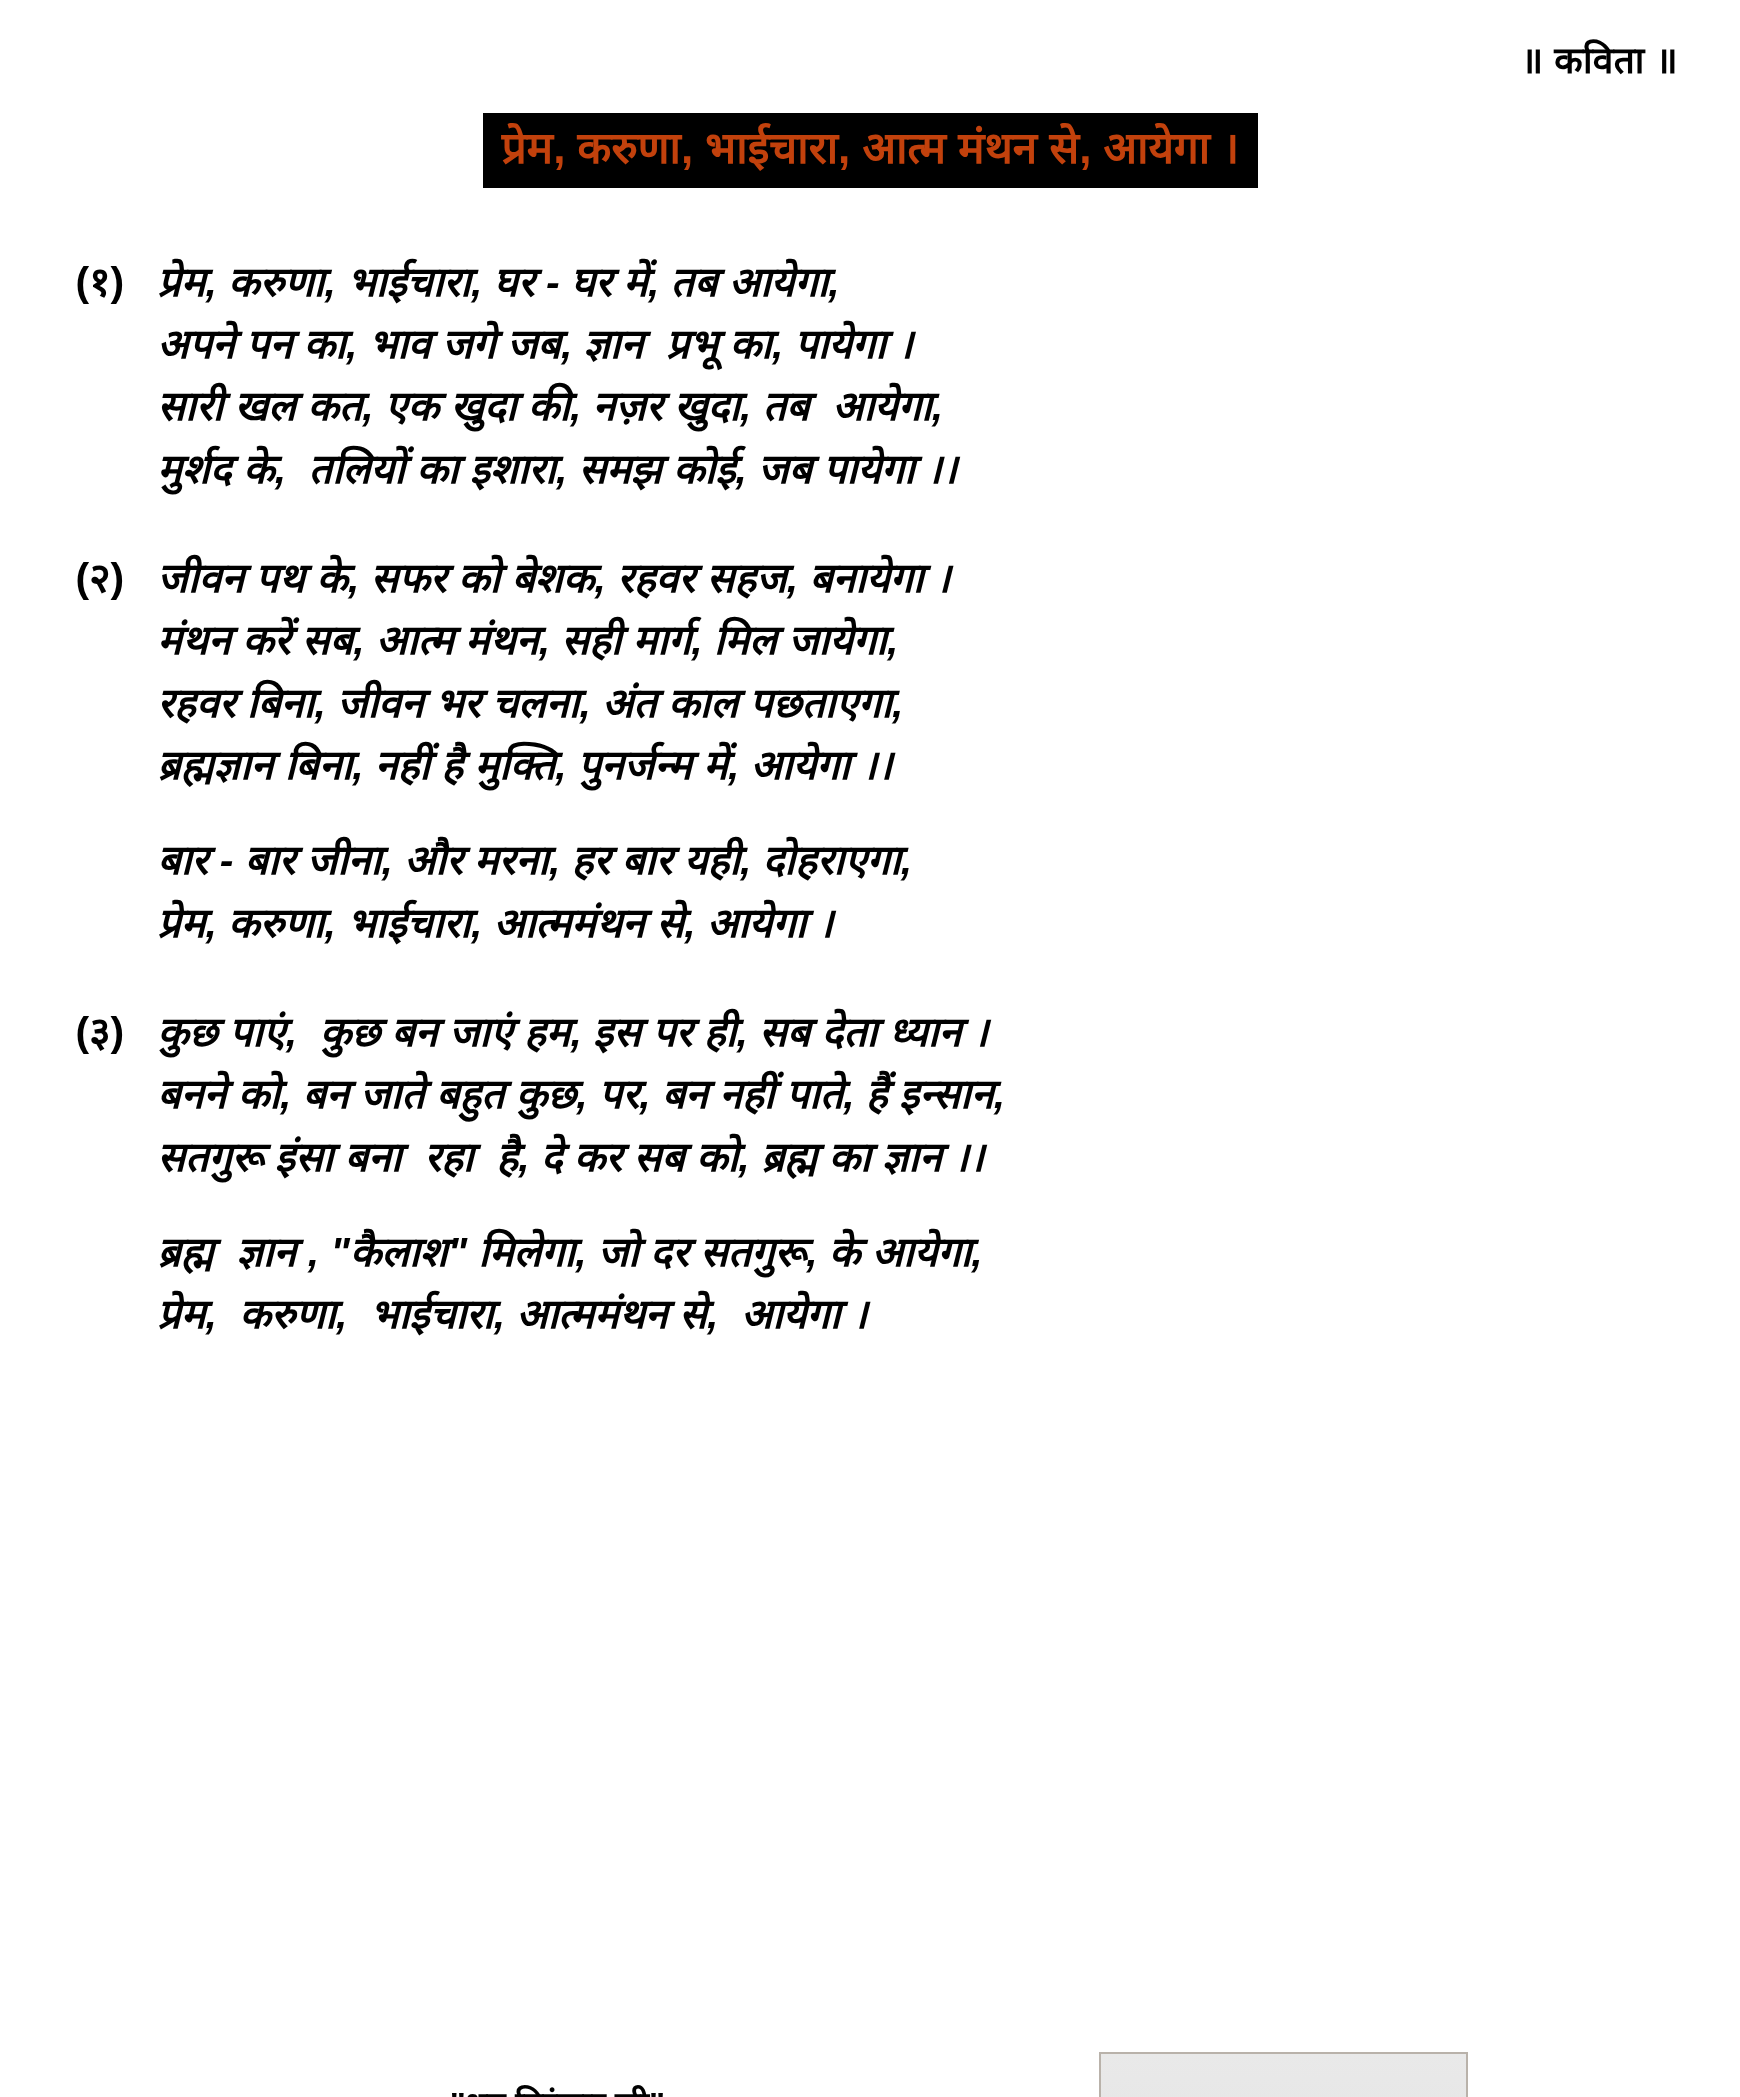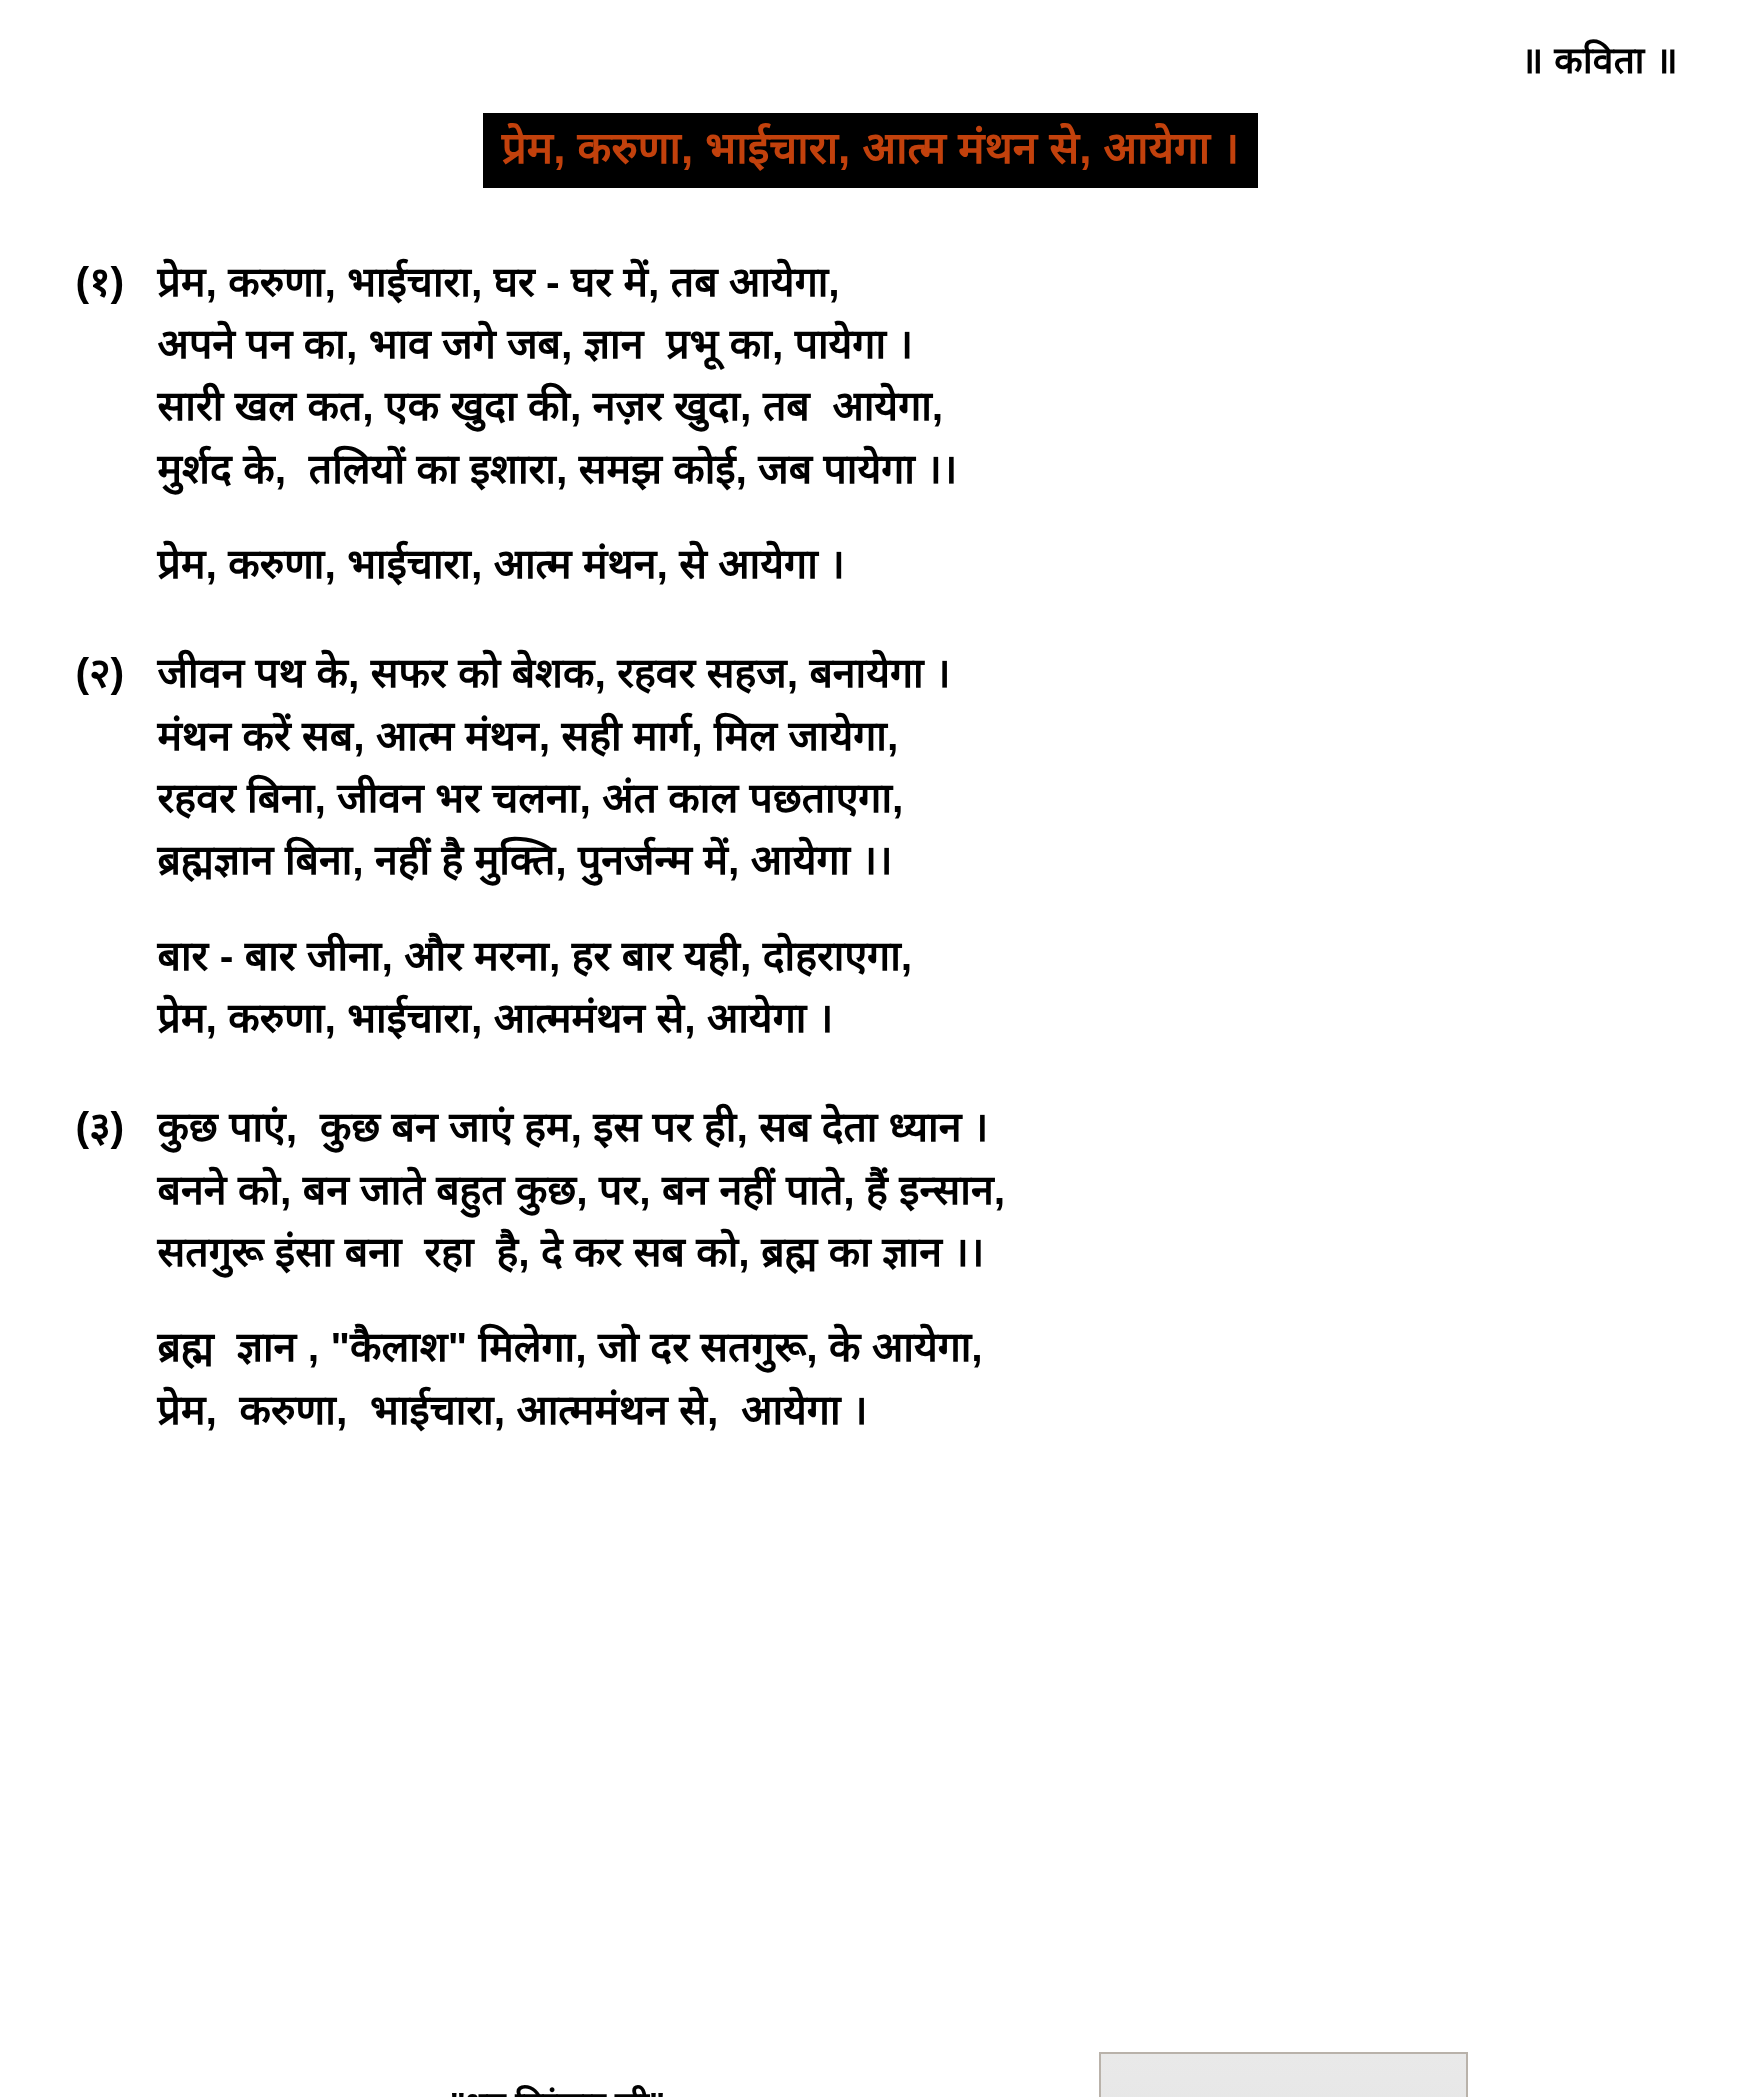--- a/index.html
+++ b/index.html
@@ -79,20 +79,21 @@
   .verse-number {
     position: absolute;
     left: 0;
     top: 0;
     font-size: 41px;
     font-weight: 700;
     line-height: 1.52;
   }
   .lines {
     padding-left: 82px;
+    font-style: italic;
   }
   .line {
     font-size: 41px;
     font-weight: 700;
     line-height: 1.52;
     white-space: pre;
   }
 
   
   .footer {
@@ -154,21 +155,20 @@
         <div class="verse-number">(१)</div>
         <div class="lines">
           <div class="line">प्रेम, करुणा, भाईचारा, घर - घर में, तब आयेगा,</div>
           <div class="line">अपने पन का, भाव जगे जब, ज्ञान  प्रभू का, पायेगा ।</div>
           <div class="line">सारी खल कत, एक खुदा की, नज़र खुदा, तब  आयेगा,</div>
           <div class="line">मुर्शद के,  तलियों का इशारा, समझ कोई, जब पायेगा ।।</div>
         </div>
       </div>
       <div class="stanza second">
         <div class="lines">
-          <div class="line">प्रेम, करुणा, भाईचारा, आत्म मंथन, से आयेगा ।</div>
         </div>
       </div>
     </div>
 
     <div class="verse">
       <div class="stanza">
         <div class="verse-number">(२)</div>
         <div class="lines">
           <div class="line">जीवन पथ के, सफर को बेशक, रहवर सहज, बनायेगा ।</div>
           <div class="line">मंथन करें सब, आत्म मंथन, सही मार्ग, मिल जायेगा,</div>

